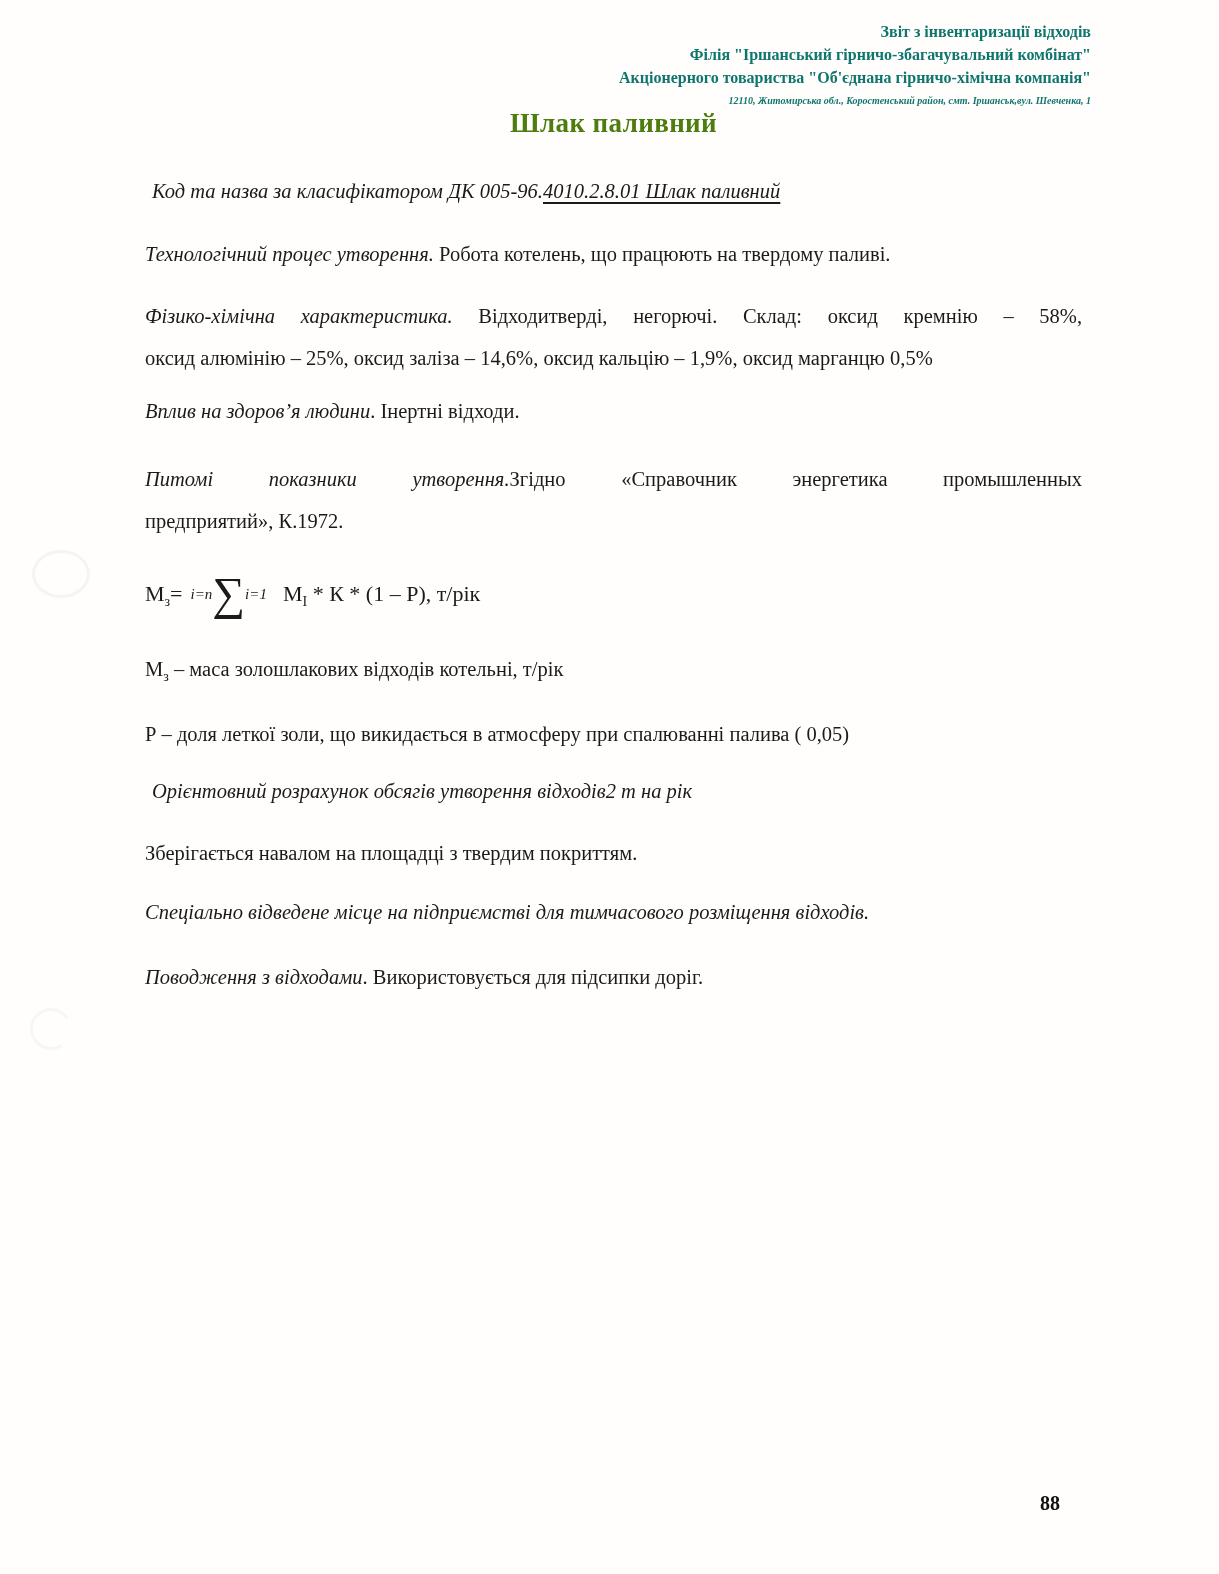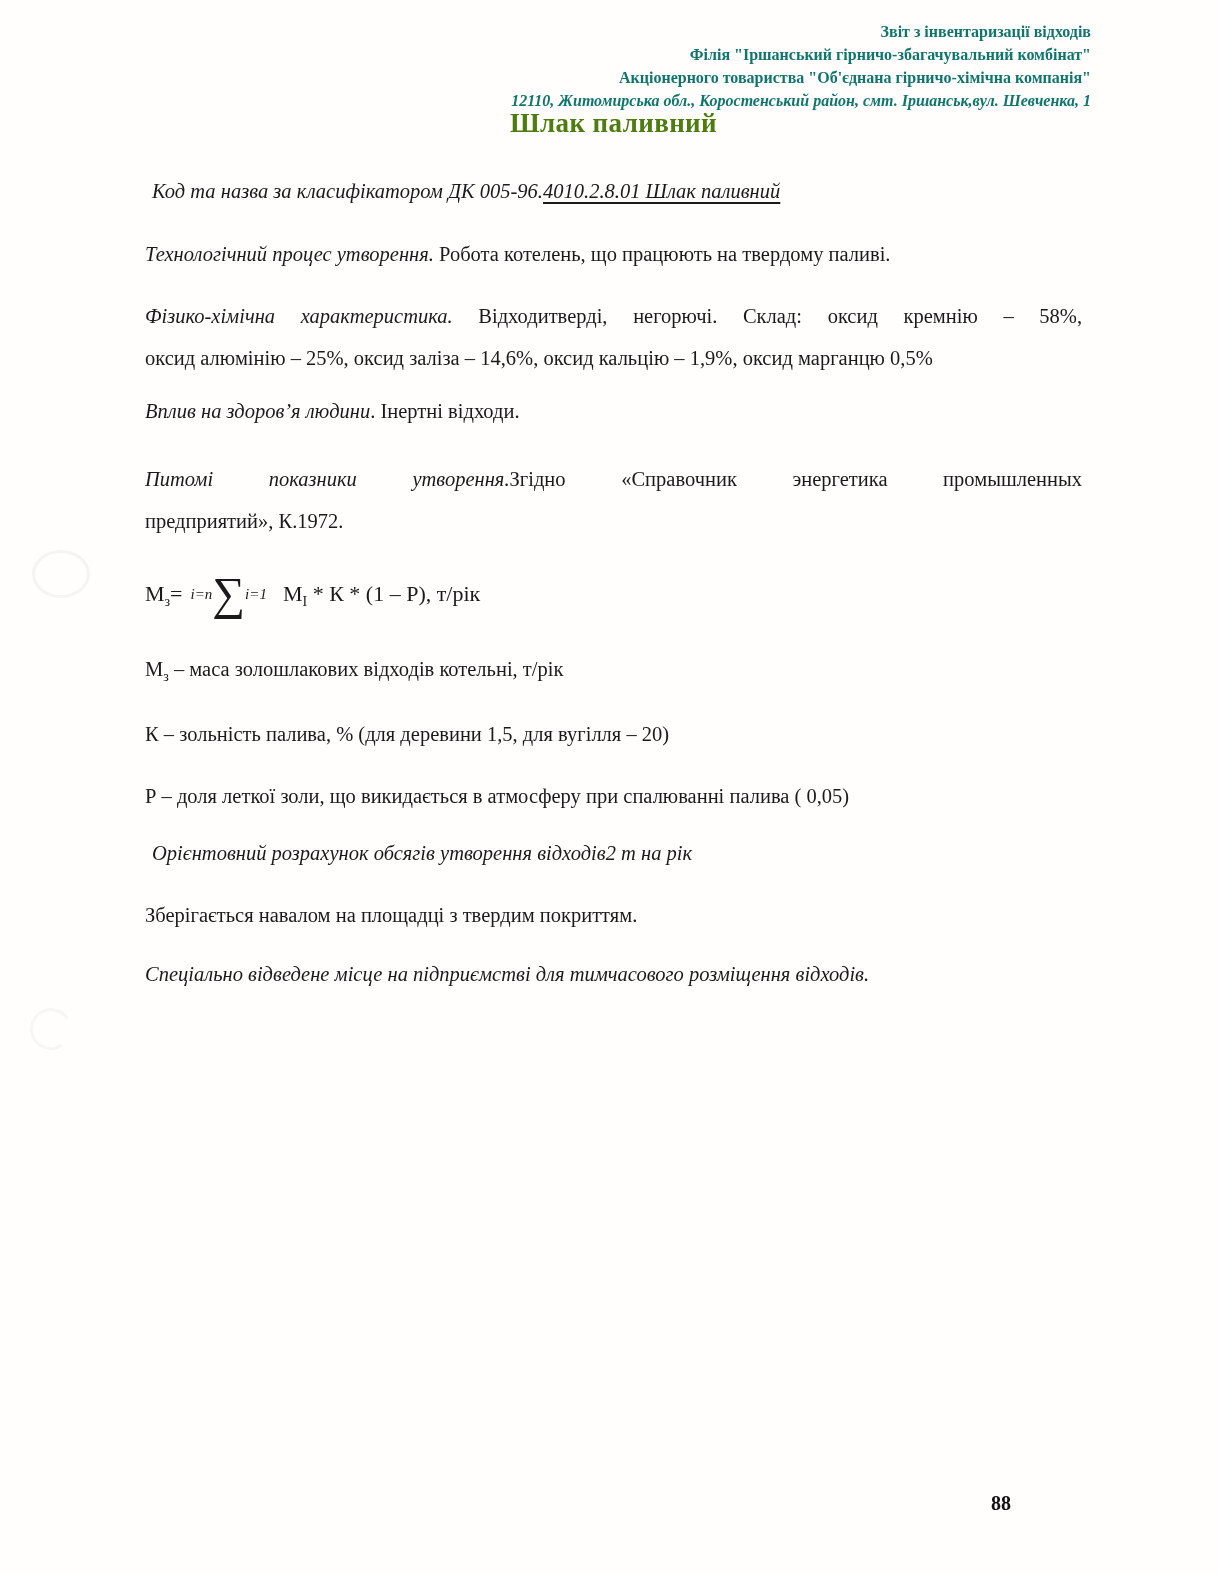--- a/index.html
+++ b/index.html
@@ -7,21 +7,21 @@
   .page {
     position:relative; width:1219px; height:1574px;
     background:#fffefd;
     font-family:"Liberation Serif","DejaVu Serif",serif;
     color:#1a1a1a; overflow:hidden;
   }
   
   .doc-header { position:absolute; top:20px; right:128px; text-align:right;
     font-size:16px; line-height:23px; color:#0f766e;font-weight:bold; }
   .hline { white-space:nowrap; }
-  .hline-address { font-style:italic; font-size:16px; }
+  .hline-address { font-style:italic; font-size:10px; }
   
   .body { position:absolute; top:106px; left:145px; width:937px;
     font-size:20.5px; line-height:42px; }
   .doc-title { text-align:center; font-size:27px; font-weight:bold;
     line-height:34px; margin-bottom:30px; letter-spacing:0.4px; color:#4d7c0f; }
   .para { margin:0 0 20px 0; }
   .m21 { margin-bottom:21px; } .m11 { margin-bottom:11px; }
   .m26 { margin-bottom:26px; } .m10 { margin-bottom:10px; }
   .m23 { margin-bottom:23px; } .m15 { margin-bottom:15px; }
   .m17 { margin-bottom:17px; }
@@ -33,21 +33,21 @@
   
   .formula { display:flex; align-items:center; margin:10px 0 12px 0;
     font-size:22px; line-height:normal; height:84px; }
   .f-lhs { white-space:nowrap; }
   .f-sum { display:inline-flex; flex-direction:row; align-items:center;
     margin:0 16px 0 8px; }
   .f-lim { font-style:italic; font-size:15px; line-height:17px; }
   .f-sigma { font-size:46px; line-height:44px; font-weight:500; }
   .f-rhs { white-space:nowrap; }
   
-  .page-number { position:absolute; top:1492px; left:991px;
+  .page-number { position:absolute; top:1492px; left:1040px;
     font-size:20px; font-weight:bold; color:#111; }
   
   .punch { position:absolute; border-radius:50%; pointer-events:none; }
   .punch-1 { left:32px; top:550px; width:58px; height:48px;
     border:3px solid rgba(60,60,60,0.05); }
   .punch-2 { left:30px; top:1008px; width:42px; height:42px;
     border:3px solid rgba(60,60,60,0.04); border-right-color:transparent;
     transform:rotate(12deg); }
 </style>
 </head>
@@ -91,28 +91,28 @@
         <span class="f-lim">i=n</span>
         <span class="f-sigma">∑</span>
         <span class="f-lim">i=1</span>
       </span>
       <span class="f-rhs"><span>М</span><sub class="sm">І</sub><span> * К * (1 – Р), т/рік</span></span>
     </div>
 
     <p class="para m23"><span>М</span><sub class="sm">з</sub><span> – маса золошлакових відходів котельні, т/рік</span></p>
 
 
-    <p class="para"><span>К</span><sub class="sm"></sub><span> – зольність палива, % (для деревини 1,5, для вугілля – 20)</span></p>
 
     <p class="para m15"><span>Р</span><sub class="sm"></sub><span> – доля леткої золи, що викидається в атмосферу при спалюванні палива ( 0,05)</span></p>
 
     <p class="para ind bi">Орієнтовний розрахунок обсягів утворення відходів2 т на рік</p>
 
     <p class="para m17">Зберігається навалом на площадці з твердим покриттям.</p>
 
     <p class="para m23 bi">Спеціально відведене місце на підприємстві для тимчасового розміщення відходів.</p>
 
+    <p class="para"><span class="bi">Поводження з відходами</span><span>. Використовується для підсипки доріг.</span></p>
 
   </div>
 
   <div class="page-number">88</div>
 
 </div>
 
 </body></html>

